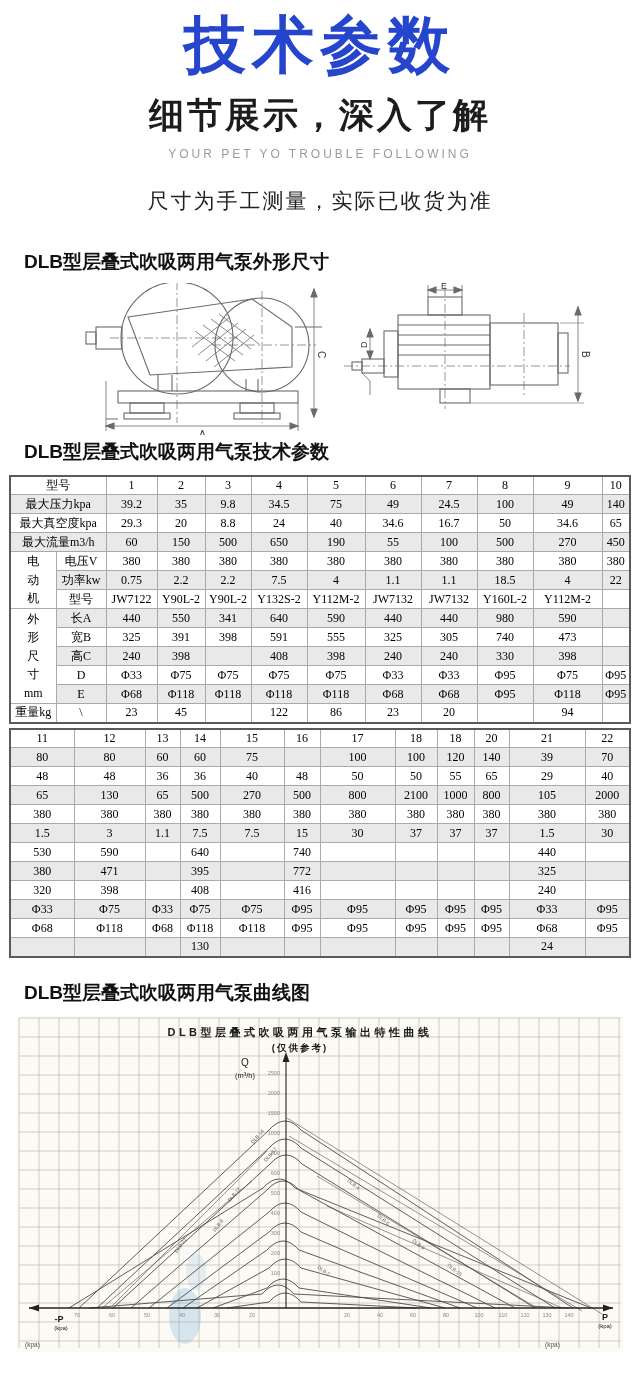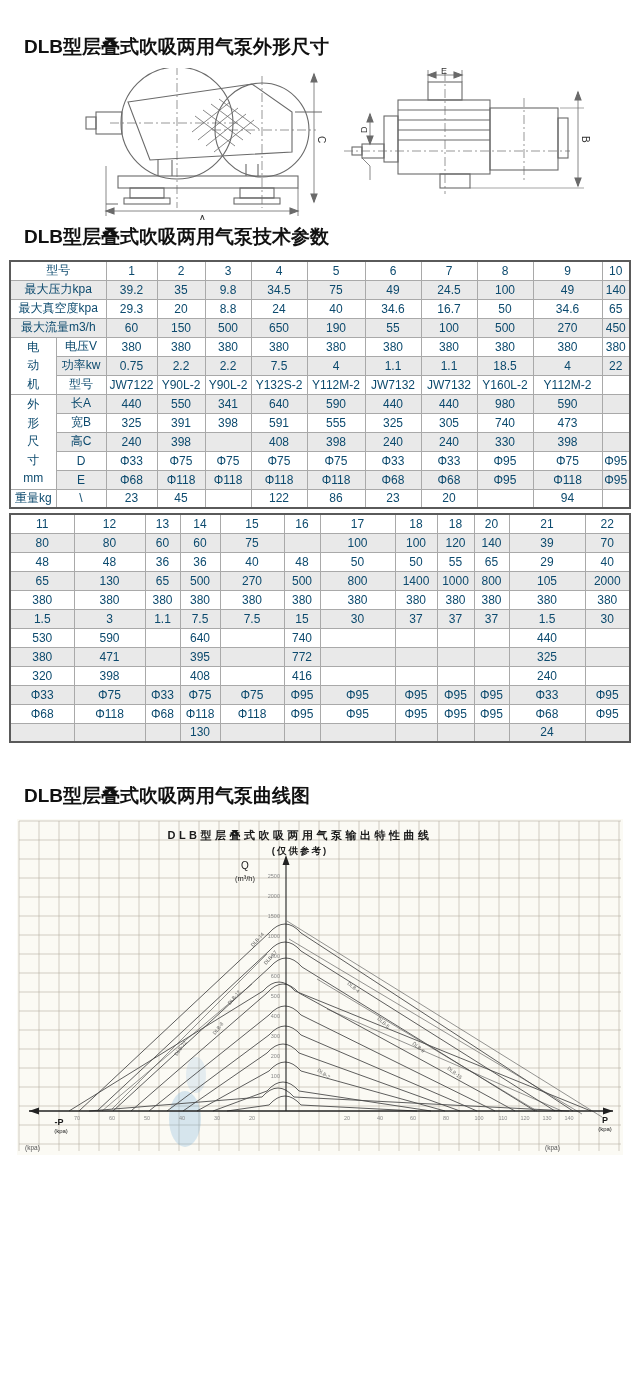--- a/index.html
+++ b/index.html
@@ -9,42 +9,48 @@
   
   .hero { text-align:center; padding-top:6px; }
   .hero-title { font-size:62px; font-weight:700; color:#2545cc; letter-spacing:6px; line-height:1.25; }
   .hero-sub { font-size:35px; font-weight:600; color:#1c1c1c; letter-spacing:3px; margin-top:8px; }
   .hero-tagline { font-size:12px; color:#9b9b9b; letter-spacing:3px; margin-top:8px; }
   .hero-note { font-size:21px; color:#222; letter-spacing:2px; margin-top:26px; }
 
   .section-title { font-size:19px; font-weight:700; color:#111; margin:0 0 0 24px; }
   .st1 { margin-top:34px; }
   .st2 { }
-  .st3 { margin-top:40px; }
+  .st3 { margin-top:22px; }
 
   .drawings { margin:8px 0 0 0; }
 
   
   table { border-collapse:collapse; table-layout:fixed; width:620px; margin:10px auto 0 auto;
-          font-size:12px; color:#0c4a6e; }
+          font-size:12px; color:#000000;font-family:Liberation Serif, serif; }
   td { border:1px solid #a9a9a9; text-align:center; height:19px; padding:0 1px;
        overflow:hidden; white-space:nowrap; }
   table { border:2px solid #5a5a5a; }
   tr:nth-child(even) td { background:#e9e9e9; }
   td.vert { white-space:pre-line; line-height:1.55; background:#fff !important; font-size:12px; }
   .tbl2 { margin-top:4px; }
 
   .chart-wrap { margin:10px auto 0 auto; width:606px; }
   svg text { font-family:"Liberation Sans","DejaVu Sans",sans-serif; }
 </style>
 </head>
 <body>
 
 <div class="page">
 
+  <div class="hero">
+    <div class="hero-title">技术参数</div>
+    <div class="hero-sub">细节展示，深入了解</div>
+    <div class="hero-tagline">YOUR PET YO TROUBLE FOLLOWING</div>
+    <div class="hero-note">尺寸为手工测量，实际已收货为准</div>
+  </div>
 
   <div class="section-title st1">DLB型层叠式吹吸两用气泵外形尺寸</div>
 
   <div class="drawings">
     <svg width="640" height="152" viewBox="0 0 640 152">
       <g stroke="#6a6a6a" stroke-width="1.1" fill="none">
 
         <circle cx="177" cy="55" r="56"></circle>
         <circle cx="262" cy="62" r="47"></circle>
 
@@ -374,21 +380,21 @@
           <td>40</td>
         </tr>
         <tr>
           <td>65</td>
           <td>130</td>
           <td>65</td>
           <td>500</td>
           <td>270</td>
           <td>500</td>
           <td>800</td>
-          <td>1400</td>
+          <td>2100</td>
           <td>1000</td>
           <td>800</td>
           <td>105</td>
           <td>2000</td>
         </tr>
         <tr>
           <td>380</td>
           <td>380</td>
           <td>380</td>
           <td>380</td>

